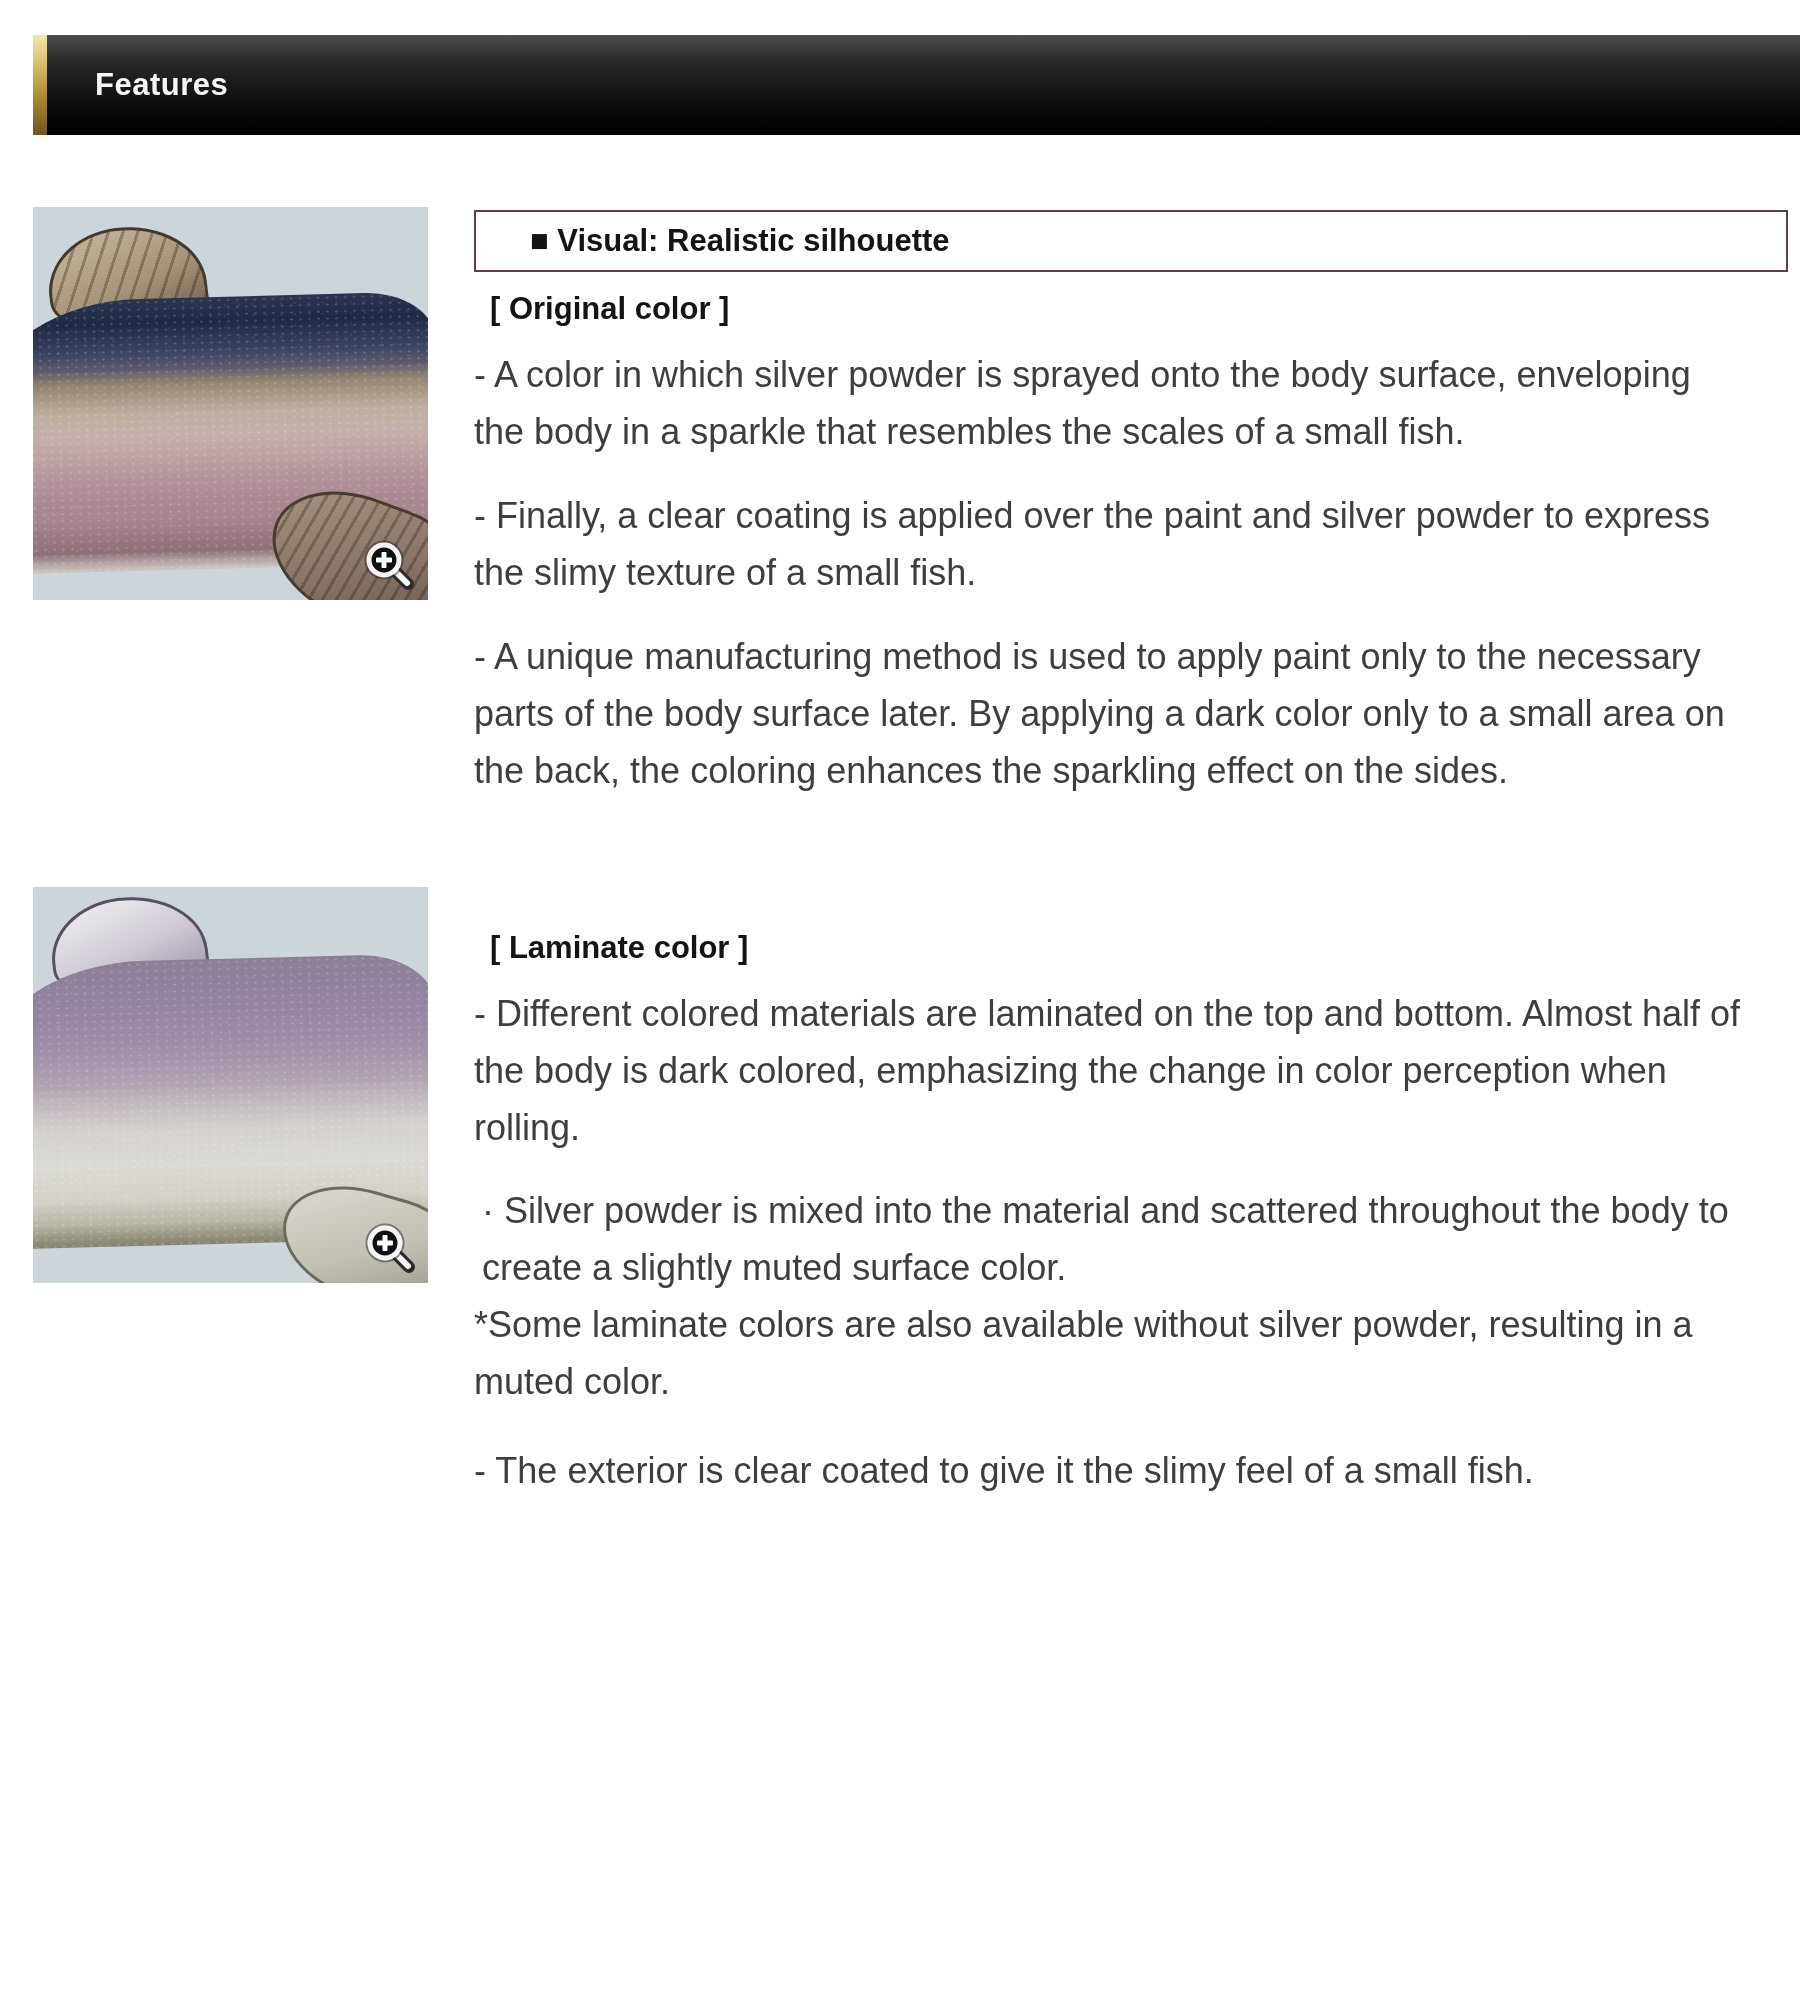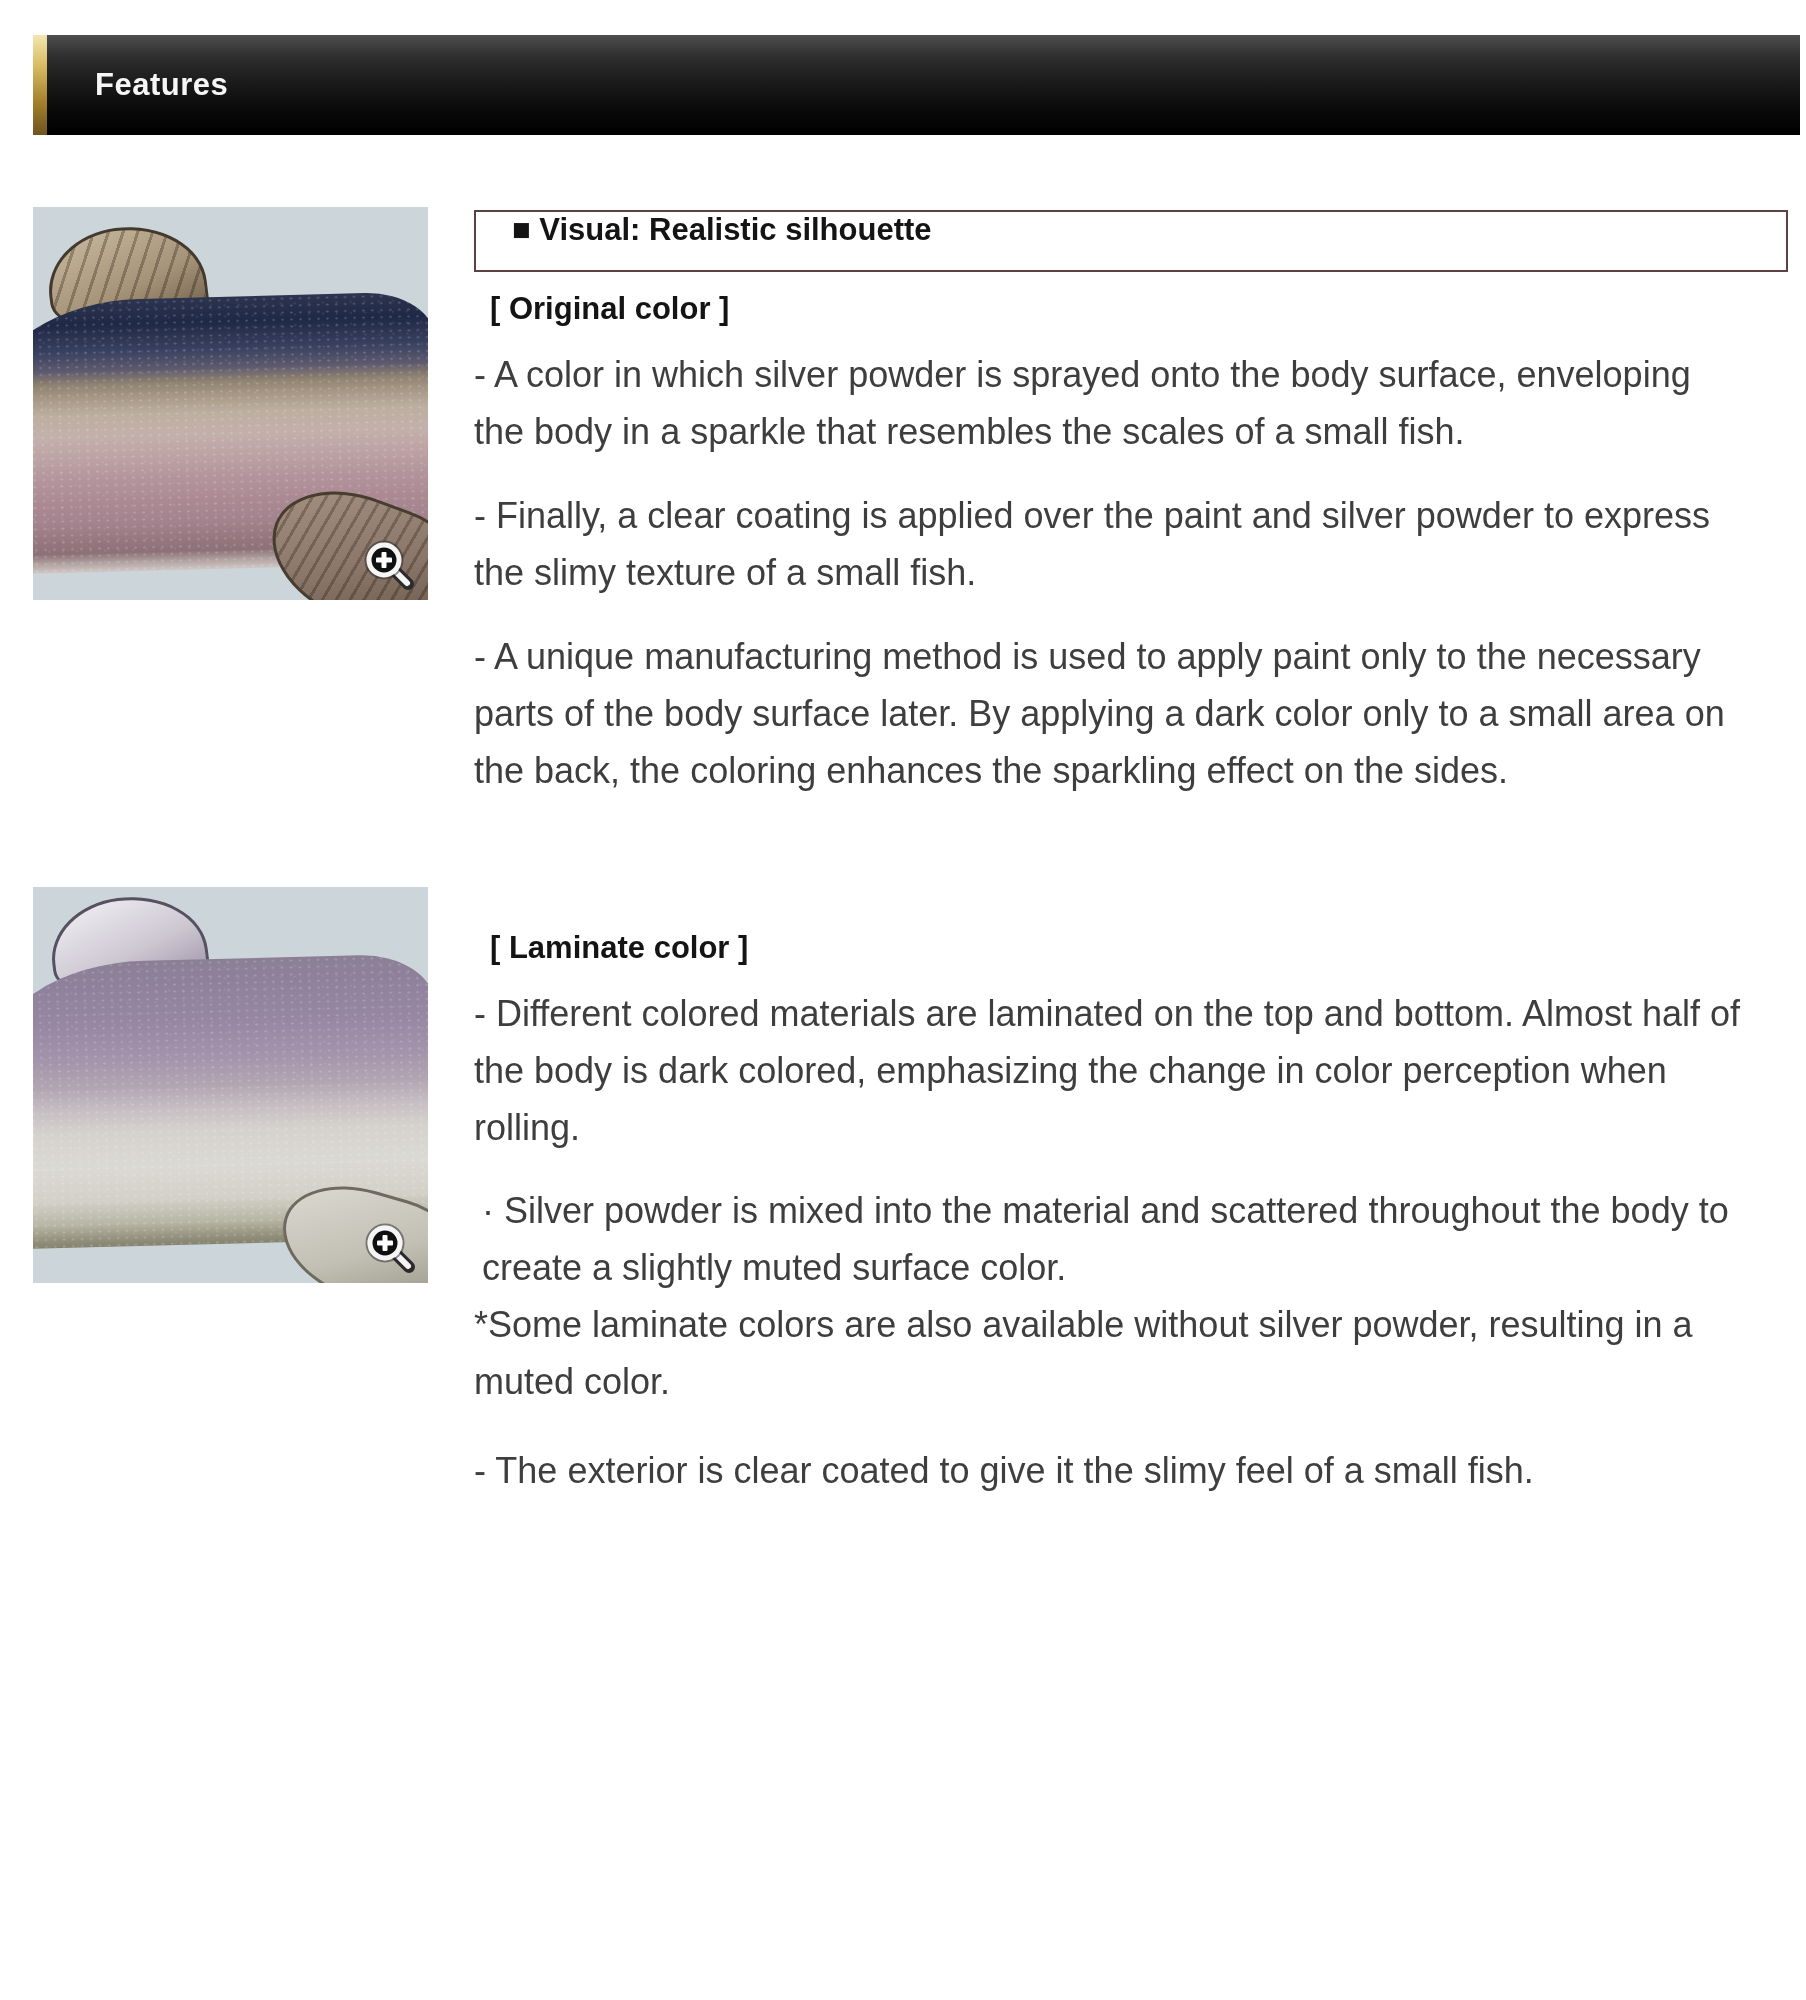--- a/index.html
+++ b/index.html
@@ -10,21 +10,21 @@
   .feat-bar{position:absolute;left:33px;right:6px;top:35px;height:100px;
     background:linear-gradient(180deg,#4e4e4e 0%,#2e2e2e 22%,#1a1a1a 48%,#0a0a0a 74%,#000 100%);
     display:flex;align-items:center;}
   .feat-accent{position:absolute;left:0;top:0;bottom:0;width:14px;
     background:linear-gradient(180deg,#f3e6b0 0%,#d9bc66 30%,#a8842f 65%,#6e541f 100%);}
   .feat-title{color:#f6f6f6;font-size:31px;font-weight:bold;letter-spacing:.5px;padding-left:62px;}
 
   
   .col{position:absolute;left:474px;width:1318px;}
   .head-box{box-sizing:border-box;width:1314px;height:62px;border:2px solid #5c4242;background:#fff;
-    display:flex;padding-left:36px;}
+    display:flex;align-items:center;padding-left:54px;}
   .head-box span{font-size:31px;font-weight:bold;color:#141414;}
   .subhead{font-size:31px;font-weight:bold;color:#141414;line-height:46px;padding-left:16px;}
   .para{font-size:36px;color:#3e3e3e;line-height:57px;width:1275px;}
   .mt14{margin-top:14px;} .mt22{margin-top:22px;} .mt26{margin-top:26px;}
   .mt27{margin-top:27px;} .mt32{margin-top:32px;} .mt34{margin-top:14px;}
   .indent{padding-left:8px;}
   a.lnk{color:#4e6c7a;text-decoration:underline;cursor:pointer;}
 
   
   .img-box{position:absolute;left:33px;width:395px;background:#ccd6da;overflow:hidden;}

